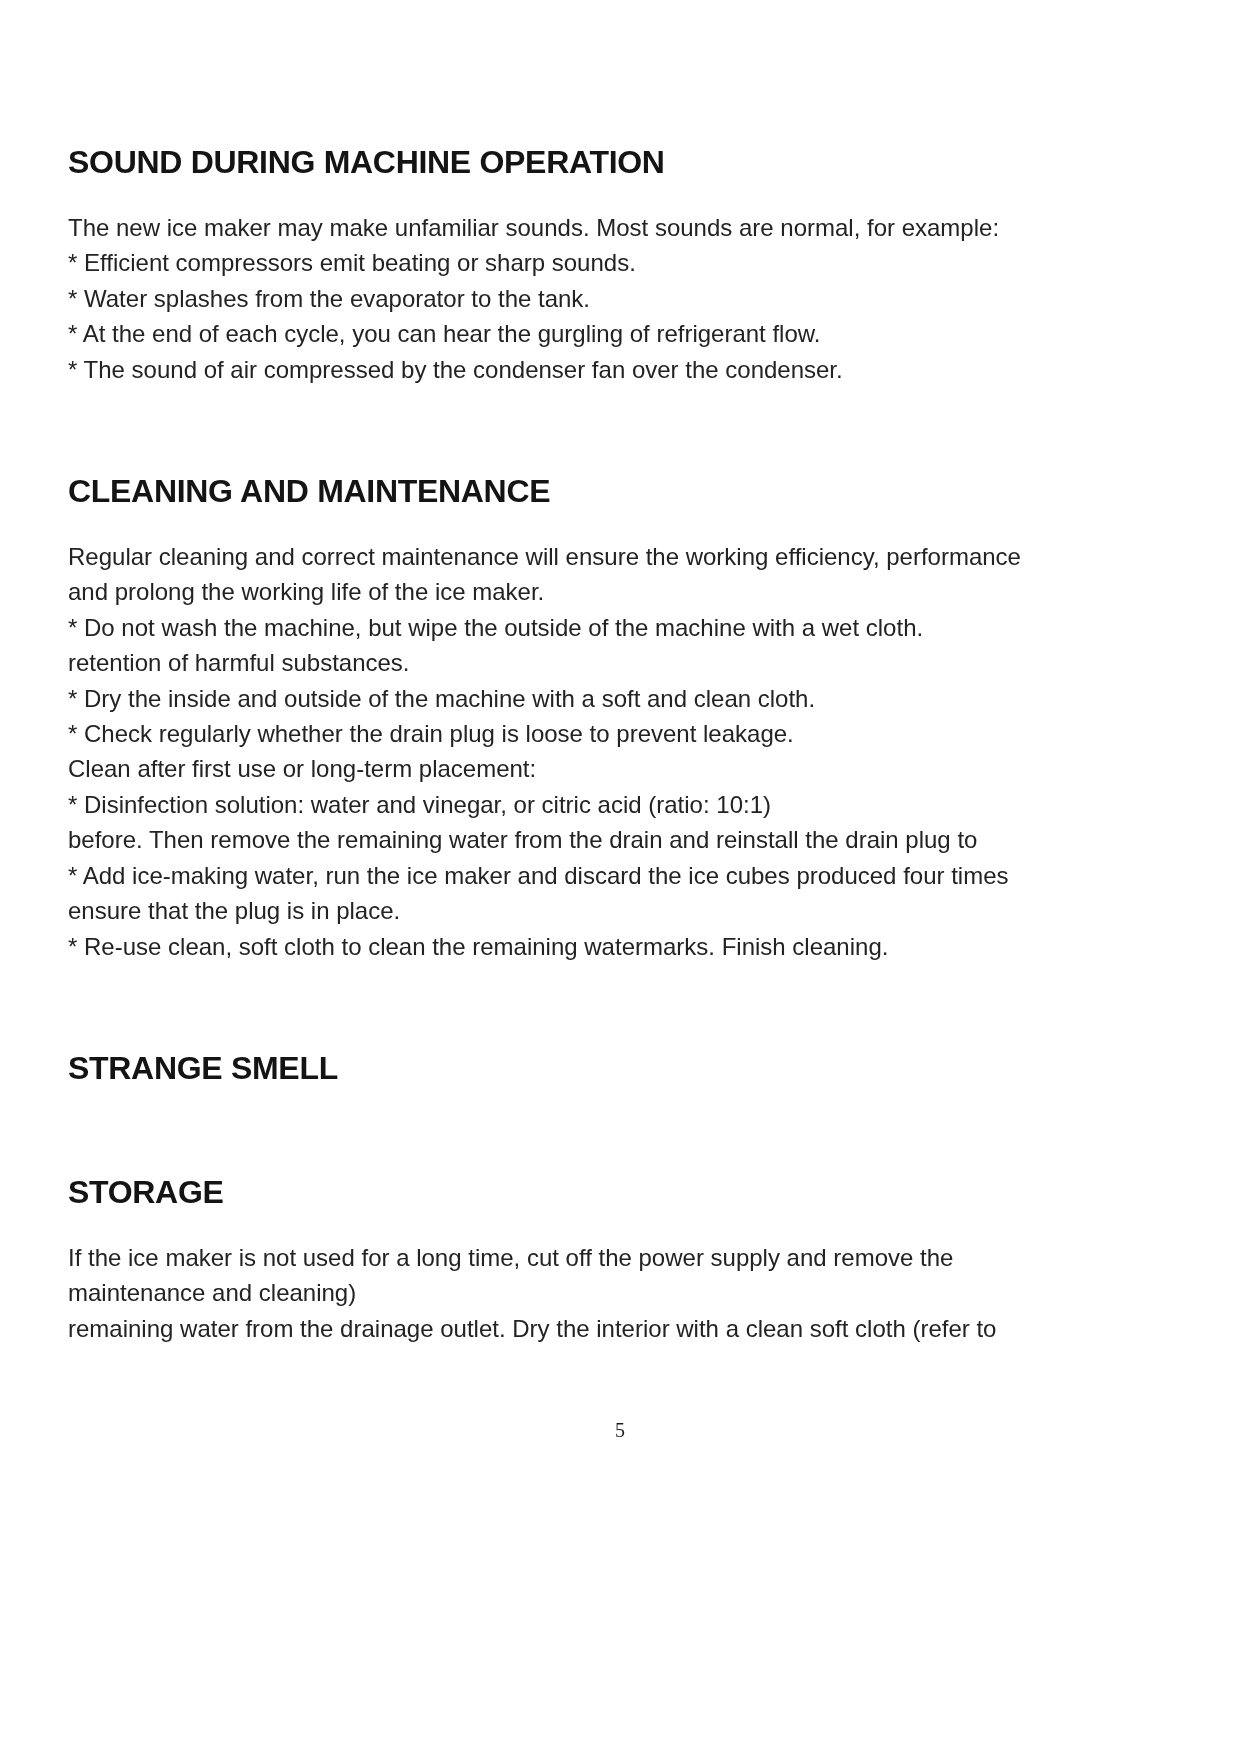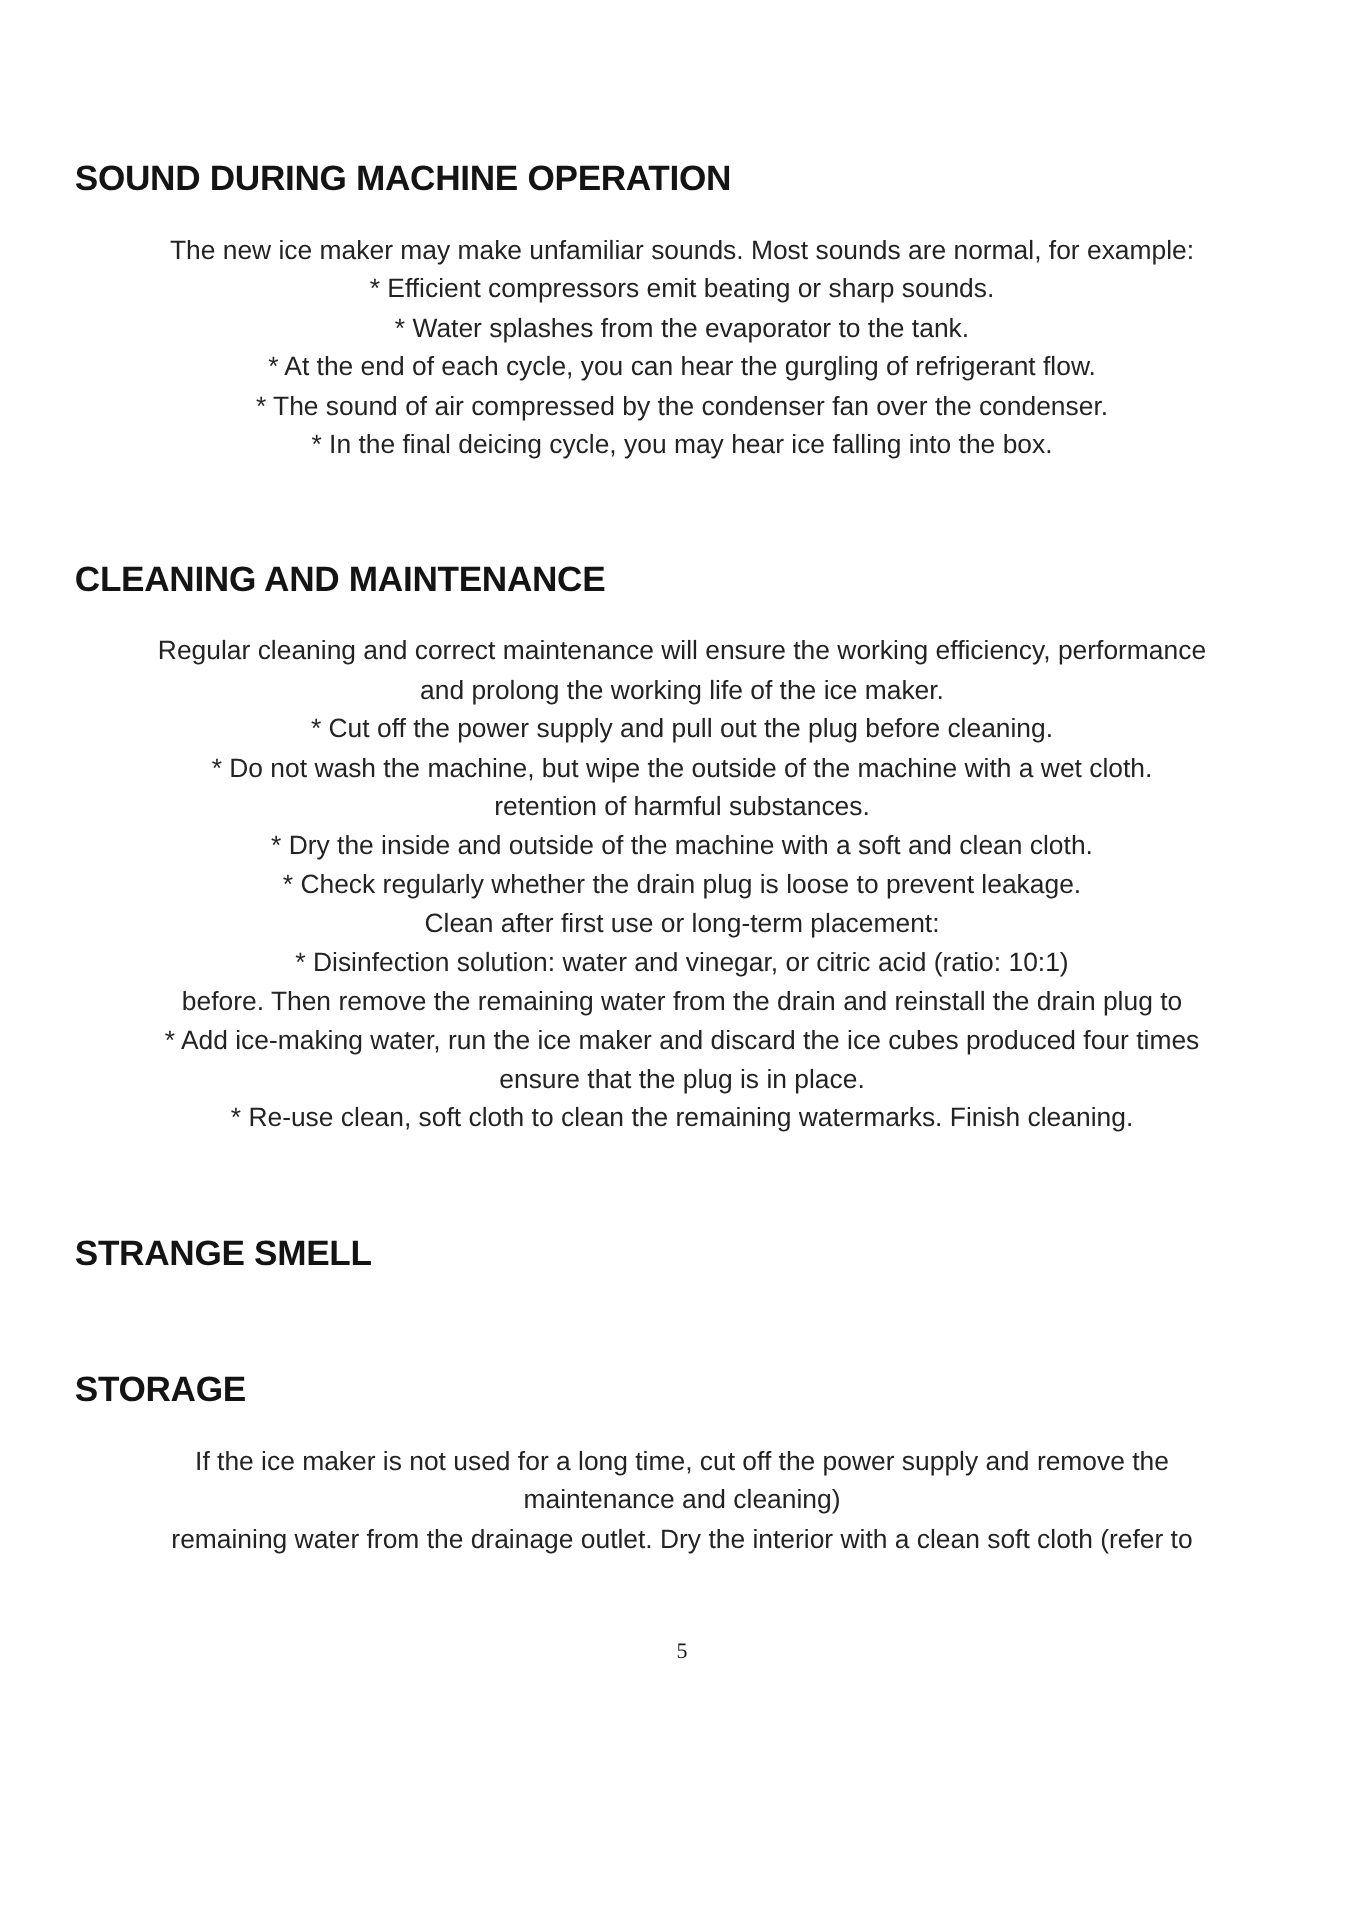--- a/index.html
+++ b/index.html
@@ -18,21 +18,21 @@
   h2.heading {
     margin: 84px 0 0 0;
     font-size: 32px;
     line-height: 40px;
     font-weight: bold;
     color: #141414;
     letter-spacing: -0.3px;
     white-space: nowrap;
   }
   section.sec:first-of-type h2.heading { margin-top: 0; }
-  .para { margin-top: 28px; text-align: center; }
+  .para { margin-top: 28px; }
   .para p.line {
     margin: 0;
     padding: 0;
     font-size: 24px;
     line-height: 35.4px;
     white-space: nowrap;
     color: #232323;
   }
   .footer {
     margin-top: 72px;
@@ -49,30 +49,28 @@
 <div class="page">
 
   <section class="sec">
     <h2 class="heading">SOUND DURING MACHINE OPERATION</h2>
     <div class="para">
       <p class="line">The new ice maker may make unfamiliar sounds. Most sounds are normal, for example:</p>
       <p class="line">* Efficient compressors emit beating or sharp sounds.</p>
       <p class="line">* Water splashes from the evaporator to the tank.</p>
       <p class="line">* At the end of each cycle, you can hear the gurgling of refrigerant flow.</p>
       <p class="line">* The sound of air compressed by the condenser fan over the condenser.</p>
-      <p class="line">* In the final deicing cycle, you may hear ice falling into the box.</p>
     </div>
   </section>
 
   <section class="sec">
     <h2 class="heading">CLEANING AND MAINTENANCE</h2>
     <div class="para">
       <p class="line">Regular cleaning and correct maintenance will ensure the working efficiency, performance</p>
       <p class="line">and prolong the working life of the ice maker.</p>
-      <p class="line">* Cut off the power supply and pull out the plug before cleaning.</p>
       <p class="line">* Do not wash the machine, but wipe the outside of the machine with a wet cloth.</p>
       <p class="line">retention of harmful substances.</p>
       <p class="line">* Dry the inside and outside of the machine with a soft and clean cloth.</p>
       <p class="line">* Check regularly whether the drain plug is loose to prevent leakage.</p>
       <p class="line">Clean after first use or long-term placement:</p>
       <p class="line">* Disinfection solution: water and vinegar, or citric acid (ratio: 10:1)</p>
       <p class="line">before. Then remove the remaining water from the drain and reinstall the drain plug to</p>
       <p class="line">* Add ice-making water, run the ice maker and discard the ice cubes produced four times</p>
       <p class="line">ensure that the plug is in place.</p>
       <p class="line">* Re-use clean, soft cloth to clean the remaining watermarks. Finish cleaning.</p>

